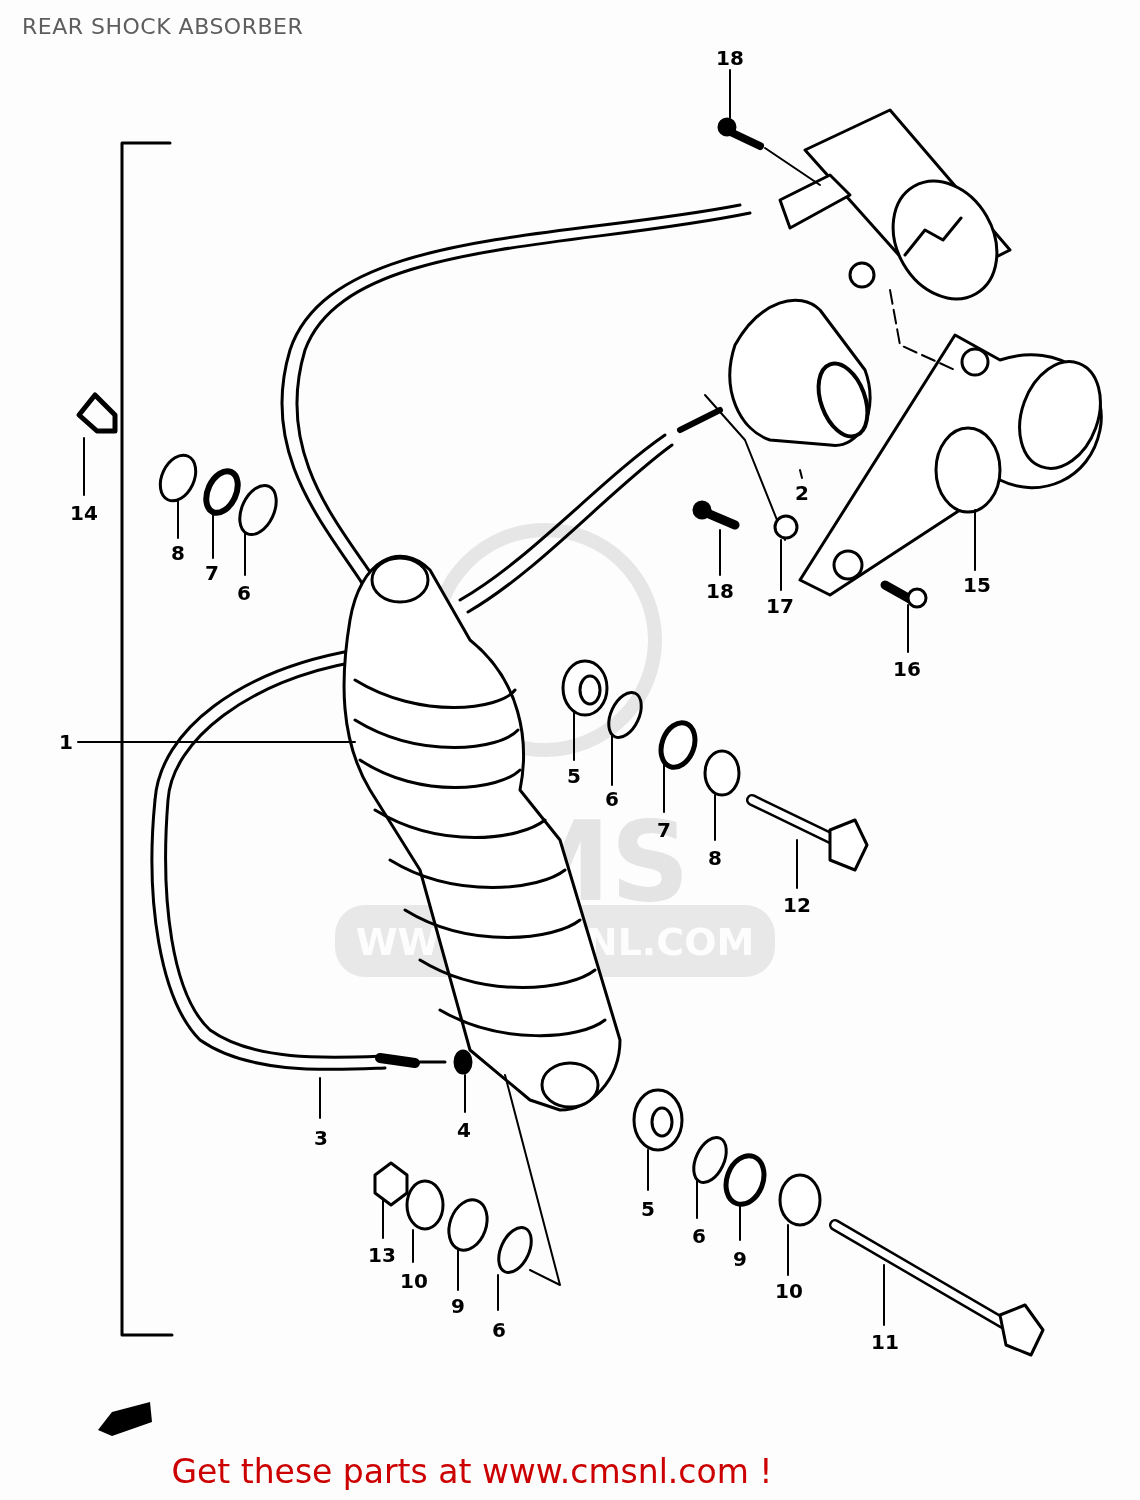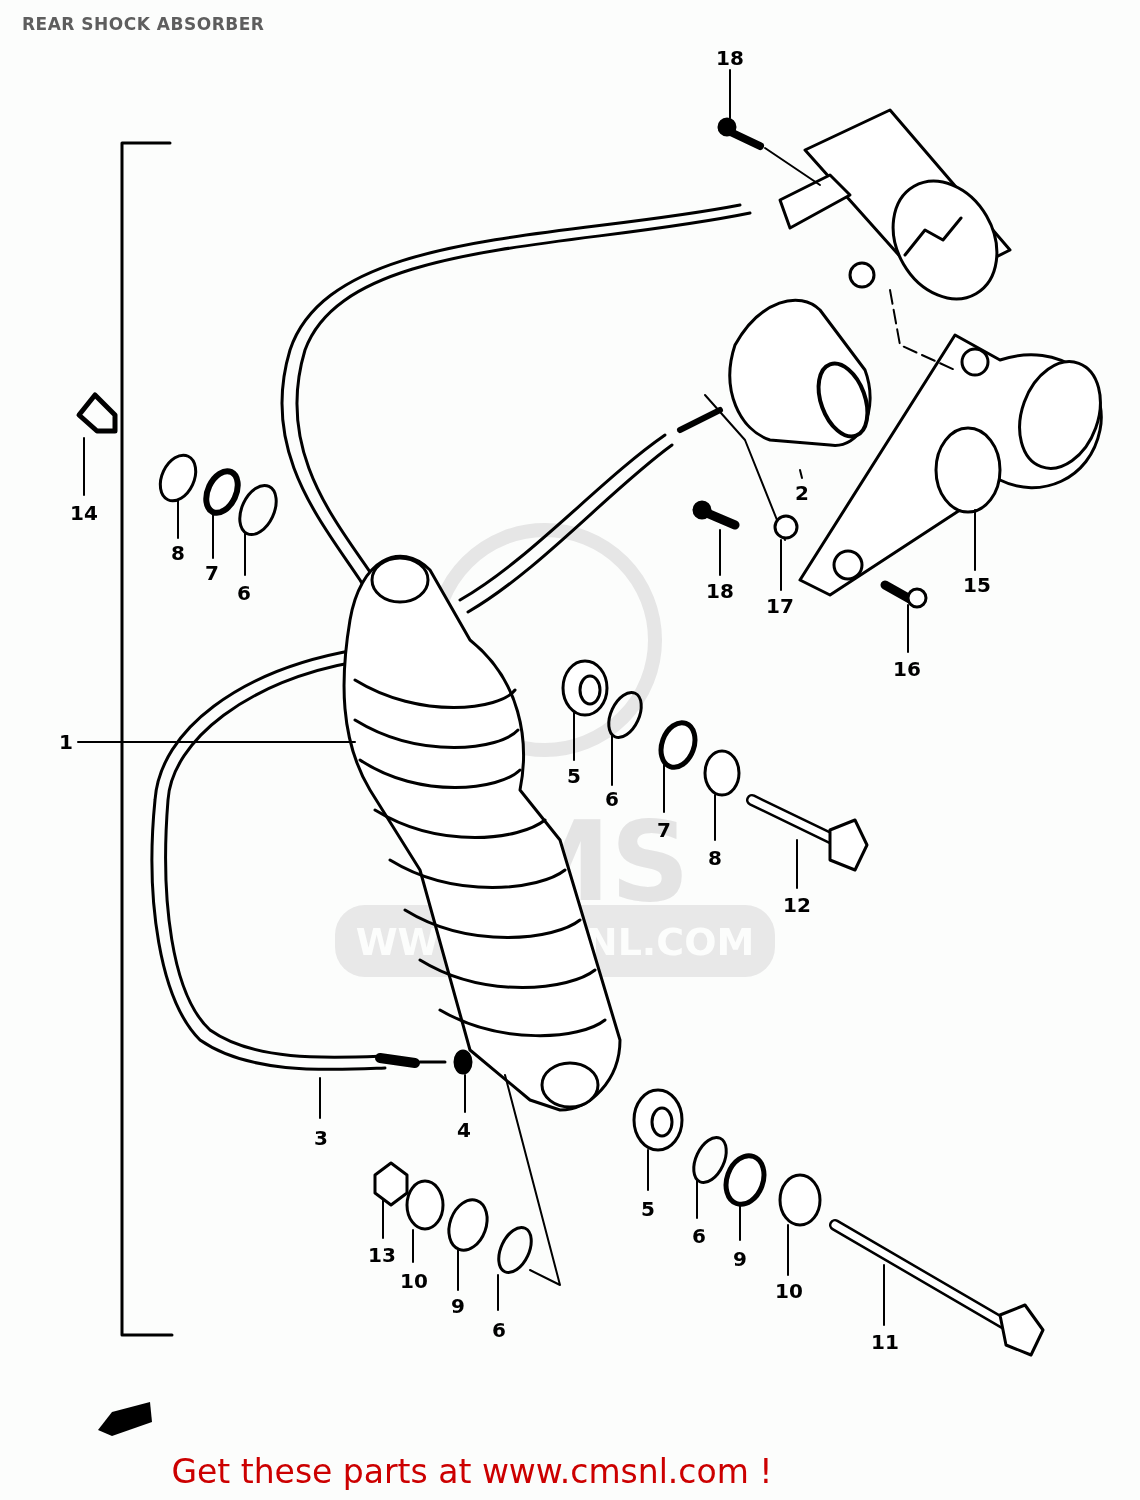--- a/index.html
+++ b/index.html
@@ -1,17 +1,17 @@
 <!DOCTYPE html>
 <html><head>
 <meta charset="utf-8">
 <style>
   html,body{margin:0;padding:0;background:#fcfdfc;}
   body{width:1140px;height:1500px;position:relative;overflow:hidden;font-family:"DejaVu Sans",sans-serif;}
-  .title{position:absolute;left:22px;top:14px;font-size:17px;color:#5e5e5e;letter-spacing:0.5px;font-weight:bold;}
+  .title{position:absolute;left:22px;top:14px;font-size:22px;color:#5e5e5e;letter-spacing:0.5px;}
   .footer{position:absolute;left:0;width:944px;top:1452px;text-align:center;font-size:33px;color:#cc0000;}
   .footer a{color:#cc0000;text-decoration:none;}
   svg{position:absolute;left:0;top:0;}
   .lbl{font-family:"DejaVu Sans",sans-serif;font-size:20px;font-weight:bold;fill:#000;text-anchor:middle;}
   .wm{font-family:"DejaVu Sans",sans-serif;font-weight:bold;fill:#e4e4e4;}
 </style>
 </head>
 <body>
 
 <div class="title">REAR SHOCK ABSORBER</div>

